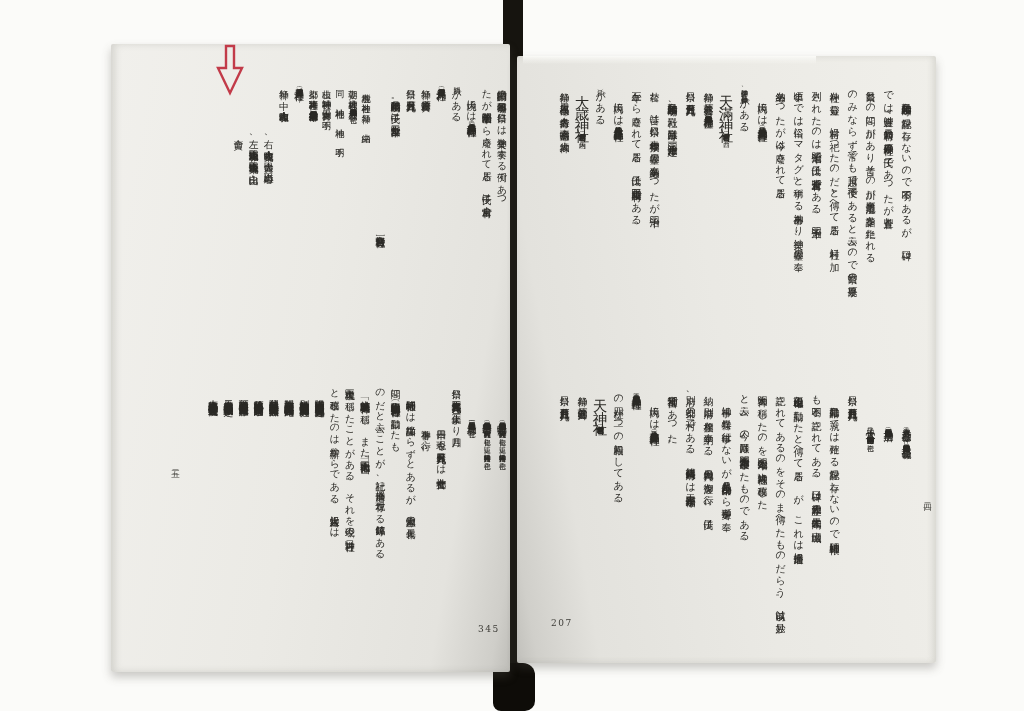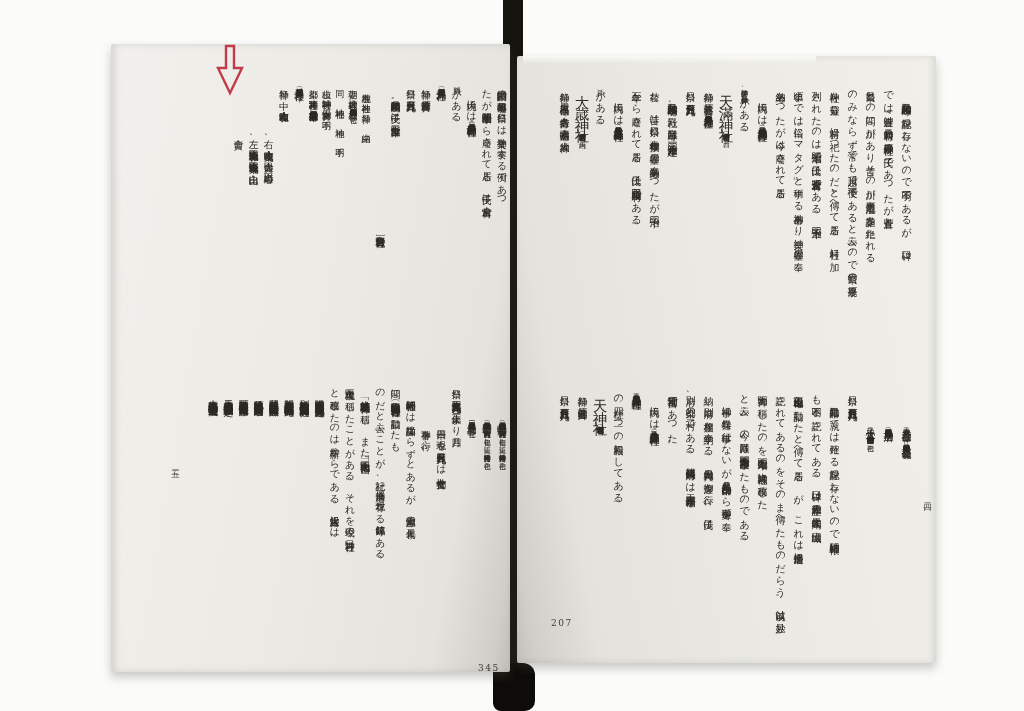--- a/index.html
+++ b/index.html
@@ -31,21 +31,21 @@
   .col.ind{padding-top:34px;}
   .col.ind2{padding-top:50px;}
   .col.ind3{padding-top:40px;}
   .col.kb{padding-top:10px;font-size:9.4px;}
   .col.h{font-size:14.5px;letter-spacing:11px;}
   .col.h2{font-size:13.5px;letter-spacing:5px;padding-top:146px;}
   .col.tbl,.col.tblh{line-height:13.2px !important;font-size:9.2px !important;}
   .col.tblh{padding-top:4px;}
   .sm{font-size:7px;letter-spacing:0;line-height:9.5px;}
   .pagenum{position:absolute;font-size:9px;letter-spacing:1.5px;color:#3c3b36;}
-  #pn-left{left:478px;top:624px;margin-top:39px;}
+  #pn-left{left:478px;top:624px;}
   #pn-right{left:551px;top:618px;}
   .marker{position:absolute;writing-mode:vertical-rl;text-orientation:upright;
           font-size:8.5px;color:#45443f;letter-spacing:1px;}
   #mk-right{left:922px;top:496px;}
   #mk-left{left:170px;top:463px;}
   #red-arrow{position:absolute;left:215px;top:44px;}
 </style>
 </head>
 <body>
 

